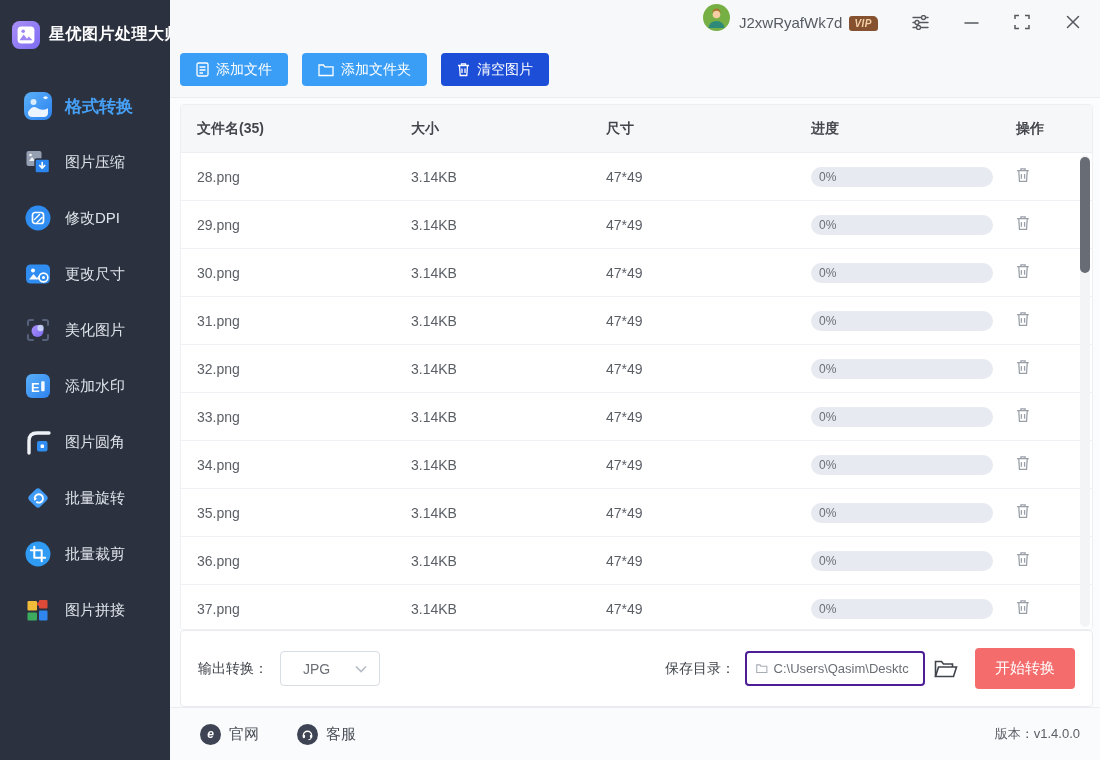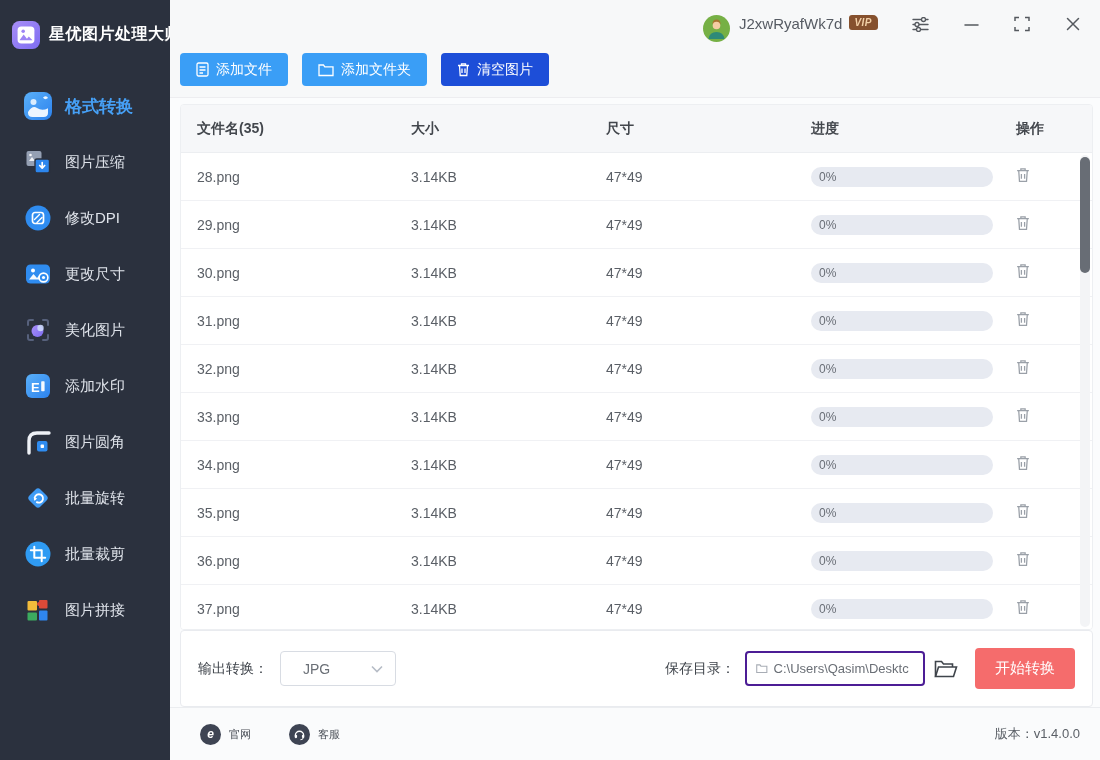--- a/index.html
+++ b/index.html
@@ -14,21 +14,21 @@
   .nav-item { display:flex; align-items:center; gap:13px; height:56px; padding-left:24px; cursor:pointer; }
   .nav-item .lbl { color:#dfe3ea; font-size:15px; }
   .nav-item.active .lbl { color:#46a0f6; font-size:17px; font-weight:bold; }
   .icn { width:28px; height:28px; flex:0 0 28px; display:flex; align-items:center; justify-content:center; }
 
   
   .main { flex:1; display:flex; flex-direction:column; height:760px; }
 
   
   .tophdr { height:98px; background:#f7f8f9; border-bottom:1px solid #ededf0; position:relative; flex:0 0 98px; }
-  .usercluster { position:absolute; top:15px; right:18px; display:flex; align-items:flex-start; }
+  .usercluster { position:absolute; top:4px; right:18px; display:flex; align-items:flex-end; }
   .uname { font-size:15px; color:#565b63; margin-left:9px; }
   .vip { margin-left:7px; background:#86512e; color:#f2d0a7; font-size:10px; font-weight:bold; font-style:italic; padding:2px 6px 2px 5px; border-radius:3px 5px 3px 3px; letter-spacing:.5px; }
   .winbtn { margin-left:33px; width:18px; height:18px; display:flex; align-items:center; justify-content:center; cursor:pointer; color:#55595f; }
   .toolbar { position:absolute; left:10px; top:53px; display:flex; gap:14px; }
   .btn { height:33px; border:none; border-radius:4px; color:#fff; font-size:14px; display:flex; align-items:center; gap:7px; padding:0 16px; cursor:pointer; font-family:inherit; }
   .btn.blue { background:#3a9ef6; }
   .btn.gray { background:#1d4ed8; }
 
   
   .middle { height:532px; flex:0 0 532px; padding:6px 7px 0 10px; background:#fbfcfd; }
@@ -41,33 +41,33 @@
   .c-prog { width:205px; }
   .c-ops  { flex:1; }
   .pill { width:182px; height:20px; border-radius:10px; background:#e7eaf1; font-size:12px; color:#696e76; line-height:20px; padding-left:8px; }
   .rowtrash { width:14px; height:16px; color:#9aa0a8; cursor:pointer; display:inline-flex; }
   .vscroll { position:absolute; top:50px; right:2px; width:10px; height:472px; background:#f3f4f6; border-radius:5px; }
   .vthumb { position:absolute; top:2px; left:0; width:10px; height:116px; background:#686d75; border-radius:5px; }
 
   
   .ctrlbar { margin:0 7px 0 10px; height:77px; background:#fff; border:1px solid #e9ebef; border-radius:4px; display:flex; align-items:center; padding:0 17px; flex:0 0 77px; }
   .ctl-lbl { font-size:14px; color:#3f444b; }
-  .select { margin-left:12px; width:116px; height:35px; border:1px solid #d8dce3; border-radius:4px; background:#fff; display:flex; align-items:center; padding:0 12px 0 22px; justify-content:space-between; cursor:pointer; }
+  .select { margin-left:12px; width:100px; height:35px; border:1px solid #d8dce3; border-radius:4px; background:#fff; display:flex; align-items:center; padding:0 12px 0 22px; justify-content:space-between; cursor:pointer; }
   .select .val { font-size:14px; color:#6a6f76; }
   .rightgrp { margin-left:auto; display:flex; align-items:center; }
   .pathbox { margin-left:10px; width:180px; height:35px; border:2px solid #4c1d95; border-radius:4px; background:#fff; display:flex; align-items:center; gap:6px; padding:0 6px 0 9px; overflow:hidden; }
   .pathbox input { border:none; outline:none; font-size:13px; color:#6a6f76; width:100%; font-family:inherit; background:transparent; }
   .browse { margin-left:9px; width:26px; height:24px; color:#3f444b; cursor:pointer; display:flex; align-items:center; }
   .startbtn { margin-left:15px; width:100px; height:41px; background:#f56c6c; color:#fff; border:none; border-radius:4px; font-size:15px; cursor:pointer; font-family:inherit; }
 
   
   .footer { flex:1; background:#fafbfc; border-top:1px solid #ebedf0; display:flex; align-items:center; padding:0 20px 0 30px; }
   .flink { display:flex; align-items:center; gap:8px; cursor:pointer; margin-right:38px; }
   .fcirc { width:21px; height:21px; border-radius:50%; background:#3e4453; color:#fff; display:flex; align-items:center; justify-content:center; font-size:12px; font-weight:bold; font-style:italic; }
-  .flbl { font-size:11px; color:#4a4f57; }
+  .flbl { font-size:15px; color:#4a4f57; }
   .version { margin-left:auto; font-size:13px; color:#5a5f66; }
 </style>
 </head>
 <body>
 
 <svg width="0" height="0" style="position:absolute">
   <defs>
     <linearGradient id="gblue" x1="0" y1="0" x2="1" y2="1">
       <stop offset="0" stop-color="#5ab0f9"></stop>
         <stop offset="1" stop-color="#2c82ee"></stop>

